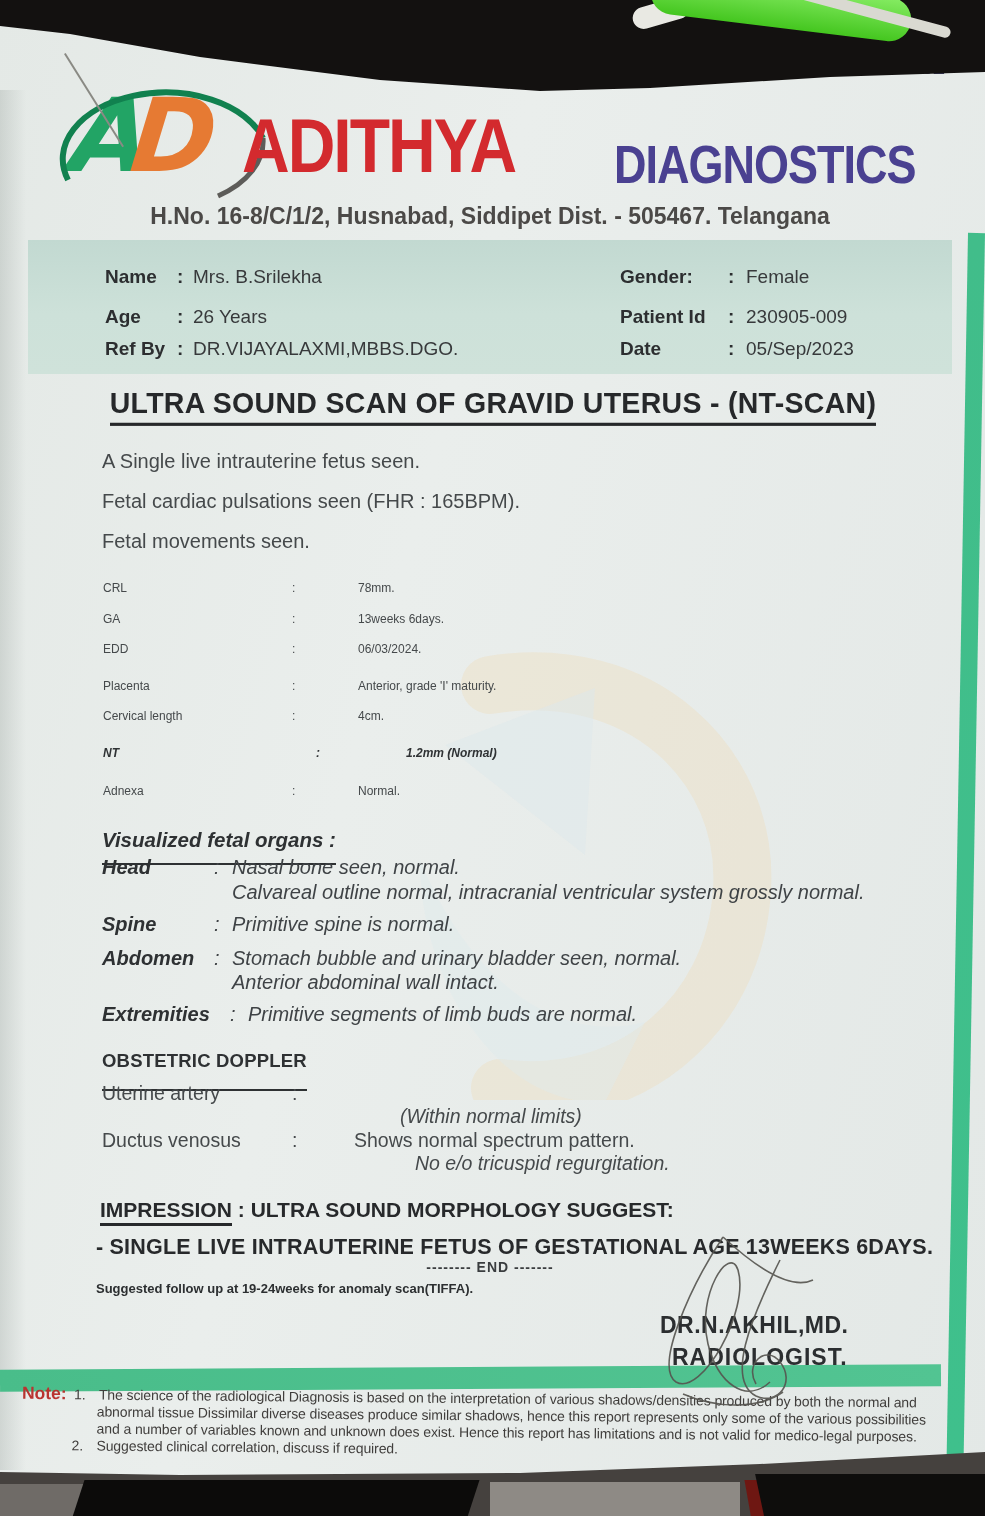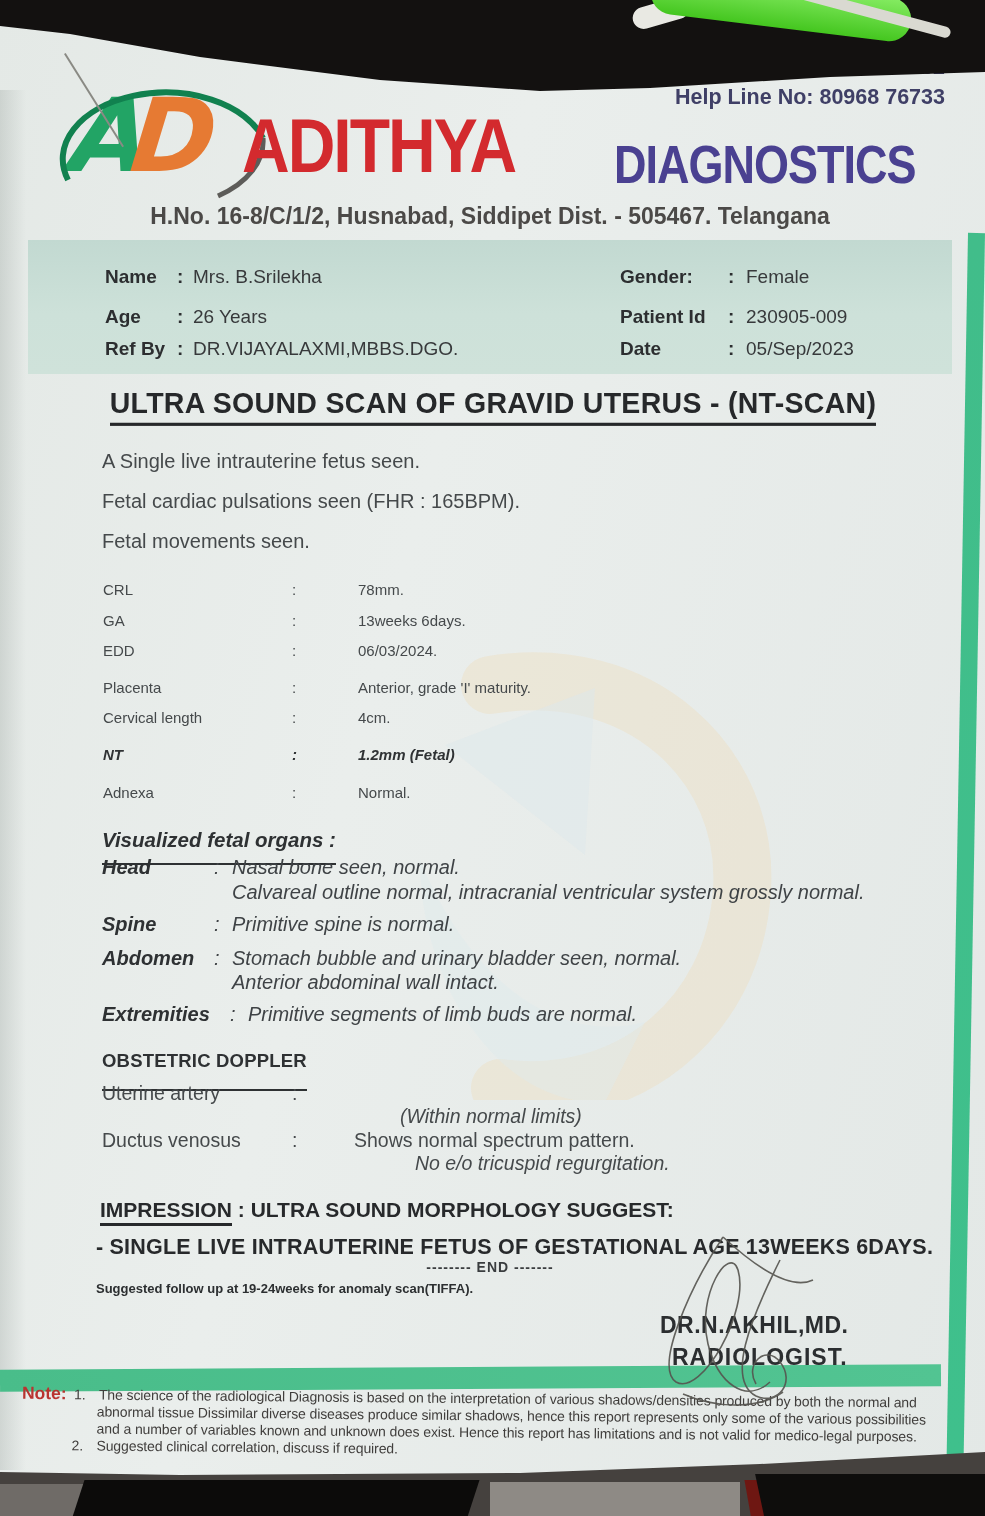--- a/index.html
+++ b/index.html
@@ -40,21 +40,21 @@
   .ptband{left:28px;top:240px;width:924px;height:134px;background:linear-gradient(180deg,#c2d9d1 0%,#cde1d9 55%,#cfe2da 100%);z-index:1;}
   .prow{position:absolute;display:flex;font-size:19px;color:#37393b;}
   .pl{font-weight:bold;color:#2c2e30;}
   .pc{font-weight:bold;color:#2c2e30;}
   .lcol .pl{width:72px;} .lcol .pc{width:16px;}
   .rcol .pl{width:108px;} .rcol .pc{width:18px;}
   
   .rtitle{left:58px;top:386px;width:870px;text-align:center;font-size:28.5px;font-weight:bold;color:#26282a;letter-spacing:.3px;transform:scaleY(1.05);transform-origin:top center;z-index:2;}
   .rtitle .u{border-bottom:3.5px solid #26282a;padding-bottom:3px;}
   .find{left:102px;font-size:20px;color:#45494b;z-index:2;}
-  .mrow{left:103px;display:flex;font-size:15px;color:#45494b;z-index:2;}
+  .mrow{left:103px;display:flex;font-size:12px;color:#45494b;z-index:2;}
   .ml{width:189px;flex:none;} .mc{width:66px;flex:none;}
   .bi,.bi .ml,.bi .mc{font-weight:bold;font-style:italic;color:#2f3234;}
   .oh{left:102px;top:828px;font-size:20.5px;font-weight:bold;font-style:italic;color:#2e3133;z-index:2;}
   .oh .u{border-bottom:2.5px solid #2e3133;padding-bottom:12px;}
   .orow{left:102px;display:flex;font-size:20px;font-style:italic;z-index:2;}
   .ol{width:112px;flex:none;font-weight:bold;color:#2e3133;} .oc{width:18px;flex:none;color:#3f4346;} .ov{color:#3f4346;}
   .oline2{left:232px;font-size:20px;font-style:italic;color:#3f4346;z-index:2;}
   .dh{left:102px;top:1050px;font-size:18.5px;font-weight:bold;color:#2e3133;letter-spacing:.2px;z-index:2;}
   .dh .u{border-bottom:2.5px solid #2e3133;padding-bottom:18px;}
   .drow{left:102px;display:flex;font-size:19.5px;color:#45494b;z-index:2;}
@@ -88,21 +88,20 @@
       <path d="M95 95 L245 38 L235 205 Z" fill="#d7e6ec" opacity="0.5"></path>
       <path d="M70 210 C 120 330, 205 395, 295 372 L 255 452 C 150 458, 70 335, 70 210 Z" fill="#d9e8ee" opacity="0.45"></path>
     </svg>
   </div>
 
   <div class="abs edgeshade"></div>
   <div class="abs scratch"></div>
 
   <div class="abs phones">
     <div>Mobile: 89777 92662</div>
-    <div>Help Line No: 80968 76733</div>
   </div>
 
   <div class="abs logo">
     <span class="logo-a">A</span>
     <span class="logo-d">D</span>
     <span class="logo-arc">
       <svg width="220" height="150" viewBox="0 0 220 150">
         <path d="M10 112 A 102 66 0 0 1 205 70" fill="none" stroke="#11814f" stroke-width="6"></path>
         <path d="M205 70 A 102 66 0 0 1 160 128" fill="none" stroke="#2f2c28" stroke-width="5" opacity="0.75"></path>
       </svg>
@@ -171,24 +170,24 @@
   <div class="abs mrow" style="top:679px;">
     <span class="ml">Placenta</span>
     <span class="mc">:</span>
     <span class="mv">Anterior, grade 'I' maturity.</span>
   </div>
   <div class="abs mrow" style="top:709px;">
     <span class="ml">Cervical length</span>
     <span class="mc">:</span>
     <span class="mv">4cm.</span>
   </div>
-  <div class="abs mrow bi" style="top:746px;">
+  <div class="abs mrow bi" style="top:746px;gap:24px;">
     <span class="ml">NT</span>
     <span class="mc">:</span>
-    <span class="mv">1.2mm (Fetal)</span>
+    <span class="mv">1.2mm (Normal)</span>
   </div>
   <div class="abs mrow" style="top:784px;">
     <span class="ml">Adnexa</span>
     <span class="mc">:</span>
     <span class="mv">Normal.</span>
   </div>
 
   <div class="abs oh">
     <span class="u">Visualized  fetal organs :</span>
   </div>

